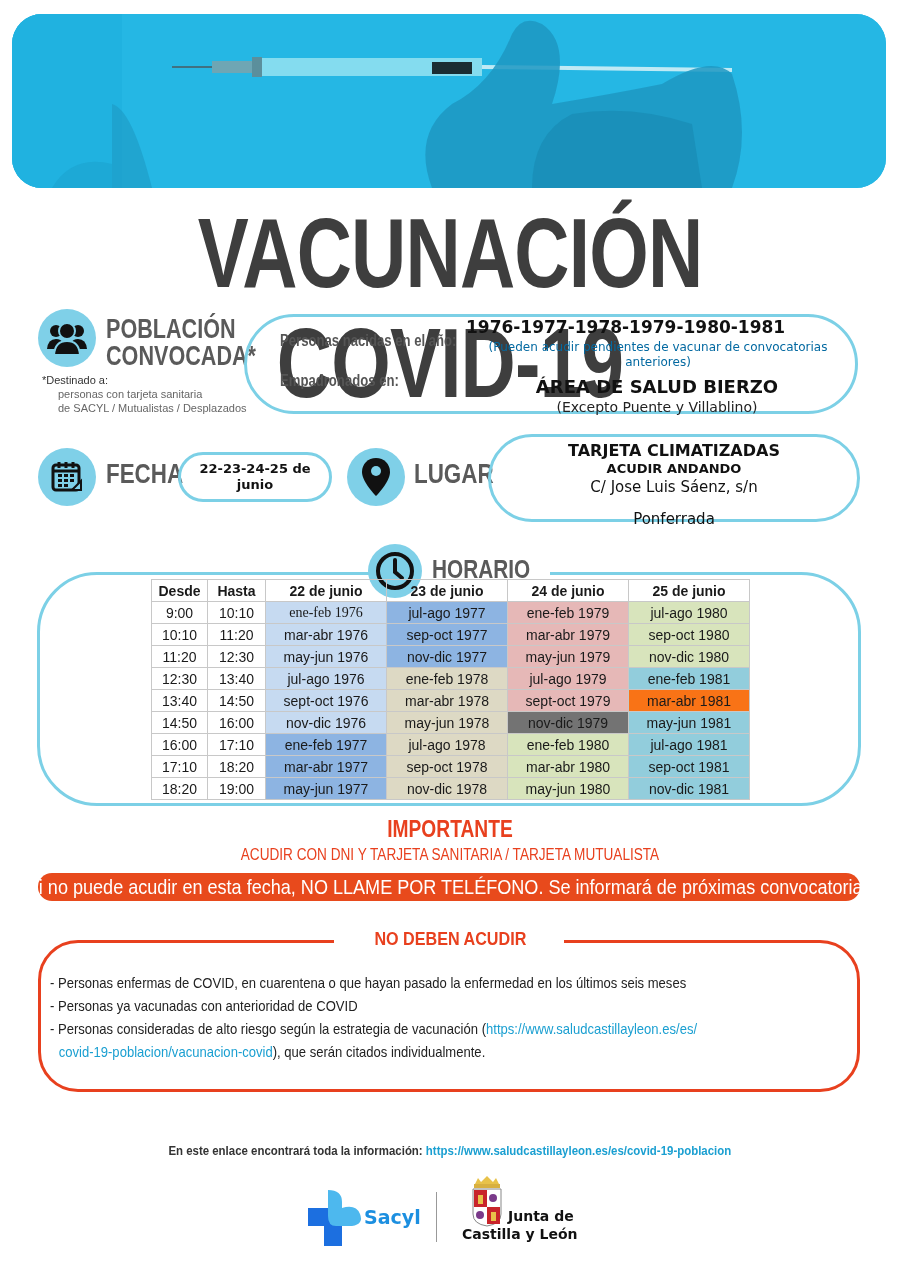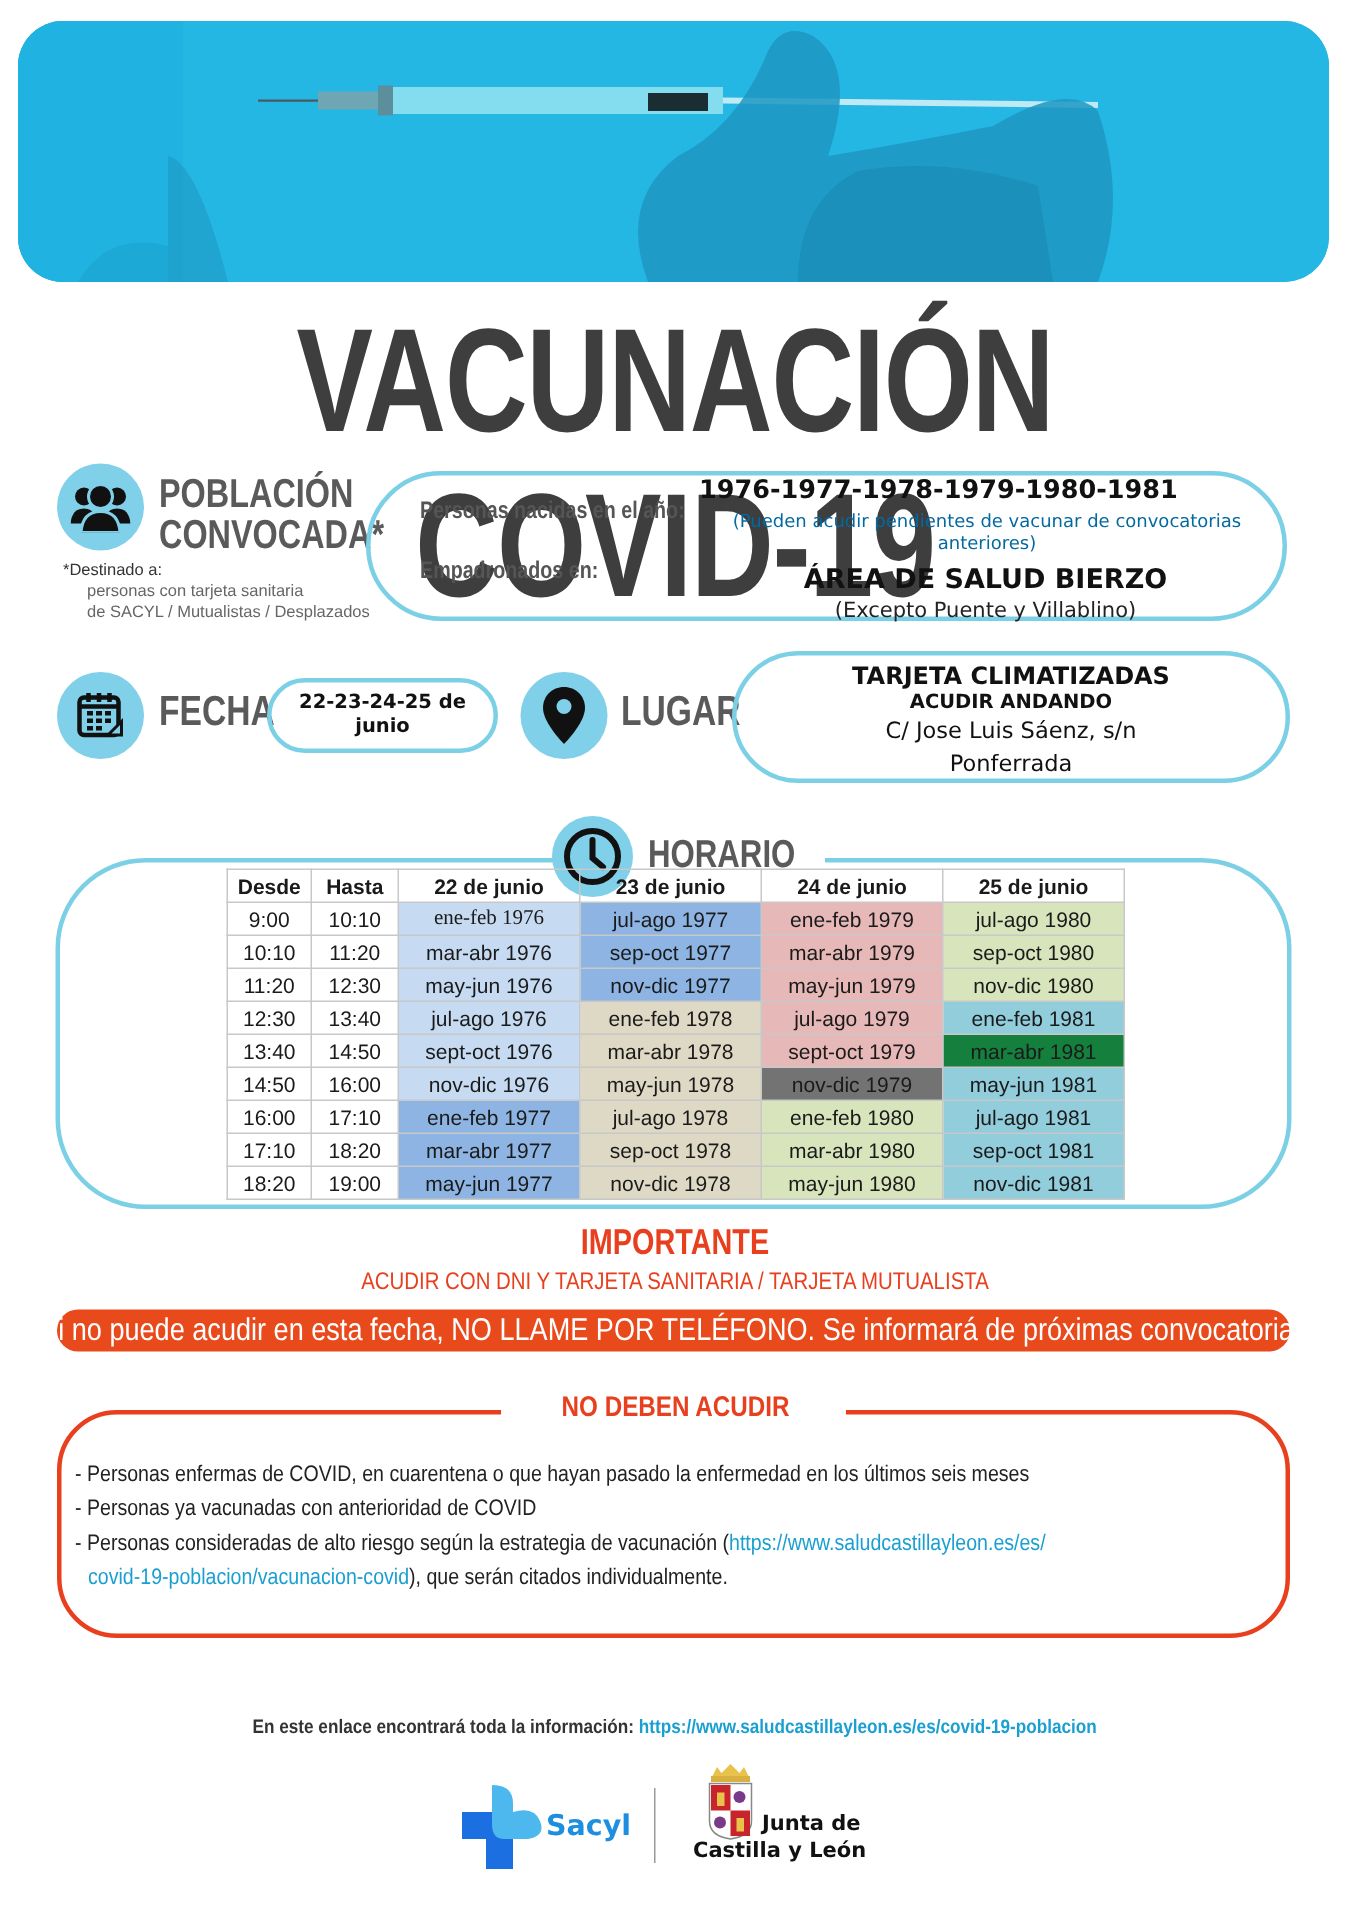--- a/index.html
+++ b/index.html
@@ -35,21 +35,21 @@
   
   .fecha-icon { left:38px; top:448px; }
   .fecha-label { left:106px; top:460px; font-size:28px; }
   .fecha-box { left:178px; top:452px; width:154px; height:50px; border:3px solid #7cd0e6; border-radius:25px; box-sizing:border-box; display:flex; align-items:center; justify-content:center; text-align:center; font-family:"DejaVu Sans", sans-serif; font-weight:bold; font-size:13px; color:#111; line-height:16px; padding:0 10px; }
   .lugar-icon { left:347px; top:448px; }
   .lugar-label { left:414px; top:460px; font-size:28px; }
   .lugar-box { left:488px; top:434px; width:372px; height:88px; border:3px solid #7cd0e6; border-radius:44px; box-sizing:border-box; text-align:center; font-family:"DejaVu Sans", sans-serif; color:#111; }
   .lugar-box .l1 { font-weight:bold; font-size:16px; margin-top:4px; }
   .lugar-box .l2 { font-weight:bold; font-size:13px; margin-top:1px; }
   .lugar-box .l3 { font-size:15px; margin-top:2px; }
-  .lugar-box .l4 { font-size:15px; margin-top:4px; }
+  .lugar-box .l4 { font-size:15px; margin-top:14px; }
 
   
   .horario-frame { left:37px; top:572px; width:824px; height:234px; border:3px solid #7cd0e6; border-radius:60px; box-sizing:border-box; }
   .horario-gap { left:400px; top:566px; width:150px; height:12px; background:#fff; }
   .horario-icon { left:368px; top:544px; width:54px; height:54px; }
   .horario-label { left:432px; top:556px; font-size:26px; }
 
   table.sched { position:absolute; left:151px; top:579px; border-collapse:collapse; font-family:"Liberation Sans", sans-serif; font-size:14px; color:#1a1a1a; }
   table.sched th, table.sched td { border:1px solid #c8c8c8; height:21px; padding:0; text-align:center; transform-origin:center; }
   table.sched th { font-weight:bold; background:transparent; font-size:14px; }
@@ -221,21 +221,21 @@
         <td style="background: rgb(221, 217, 196);">ene-feb 1978</td>
         <td style="background: rgb(230, 184, 183);">jul-ago 1979</td>
         <td style="background: rgb(146, 205, 220);">ene-feb 1981</td>
       </tr>
       <tr>
         <td>13:40</td>
         <td>14:50</td>
         <td style="background: rgb(198, 218, 241);">sept-oct 1976</td>
         <td style="background: rgb(221, 217, 196);">mar-abr 1978</td>
         <td style="background: rgb(230, 184, 183);">sept-oct 1979</td>
-        <td style="background: #15803d;">mar-abr 1981</td>
+        <td style="background: #f97316;">mar-abr 1981</td>
       </tr>
       <tr>
         <td>14:50</td>
         <td>16:00</td>
         <td style="background: rgb(198, 218, 241);">nov-dic 1976</td>
         <td style="background: rgb(221, 217, 196);">may-jun 1978</td>
         <td style="background: #737373;">nov-dic 1979</td>
         <td style="background: rgb(146, 205, 220);">may-jun 1981</td>
       </tr>
       <tr>

